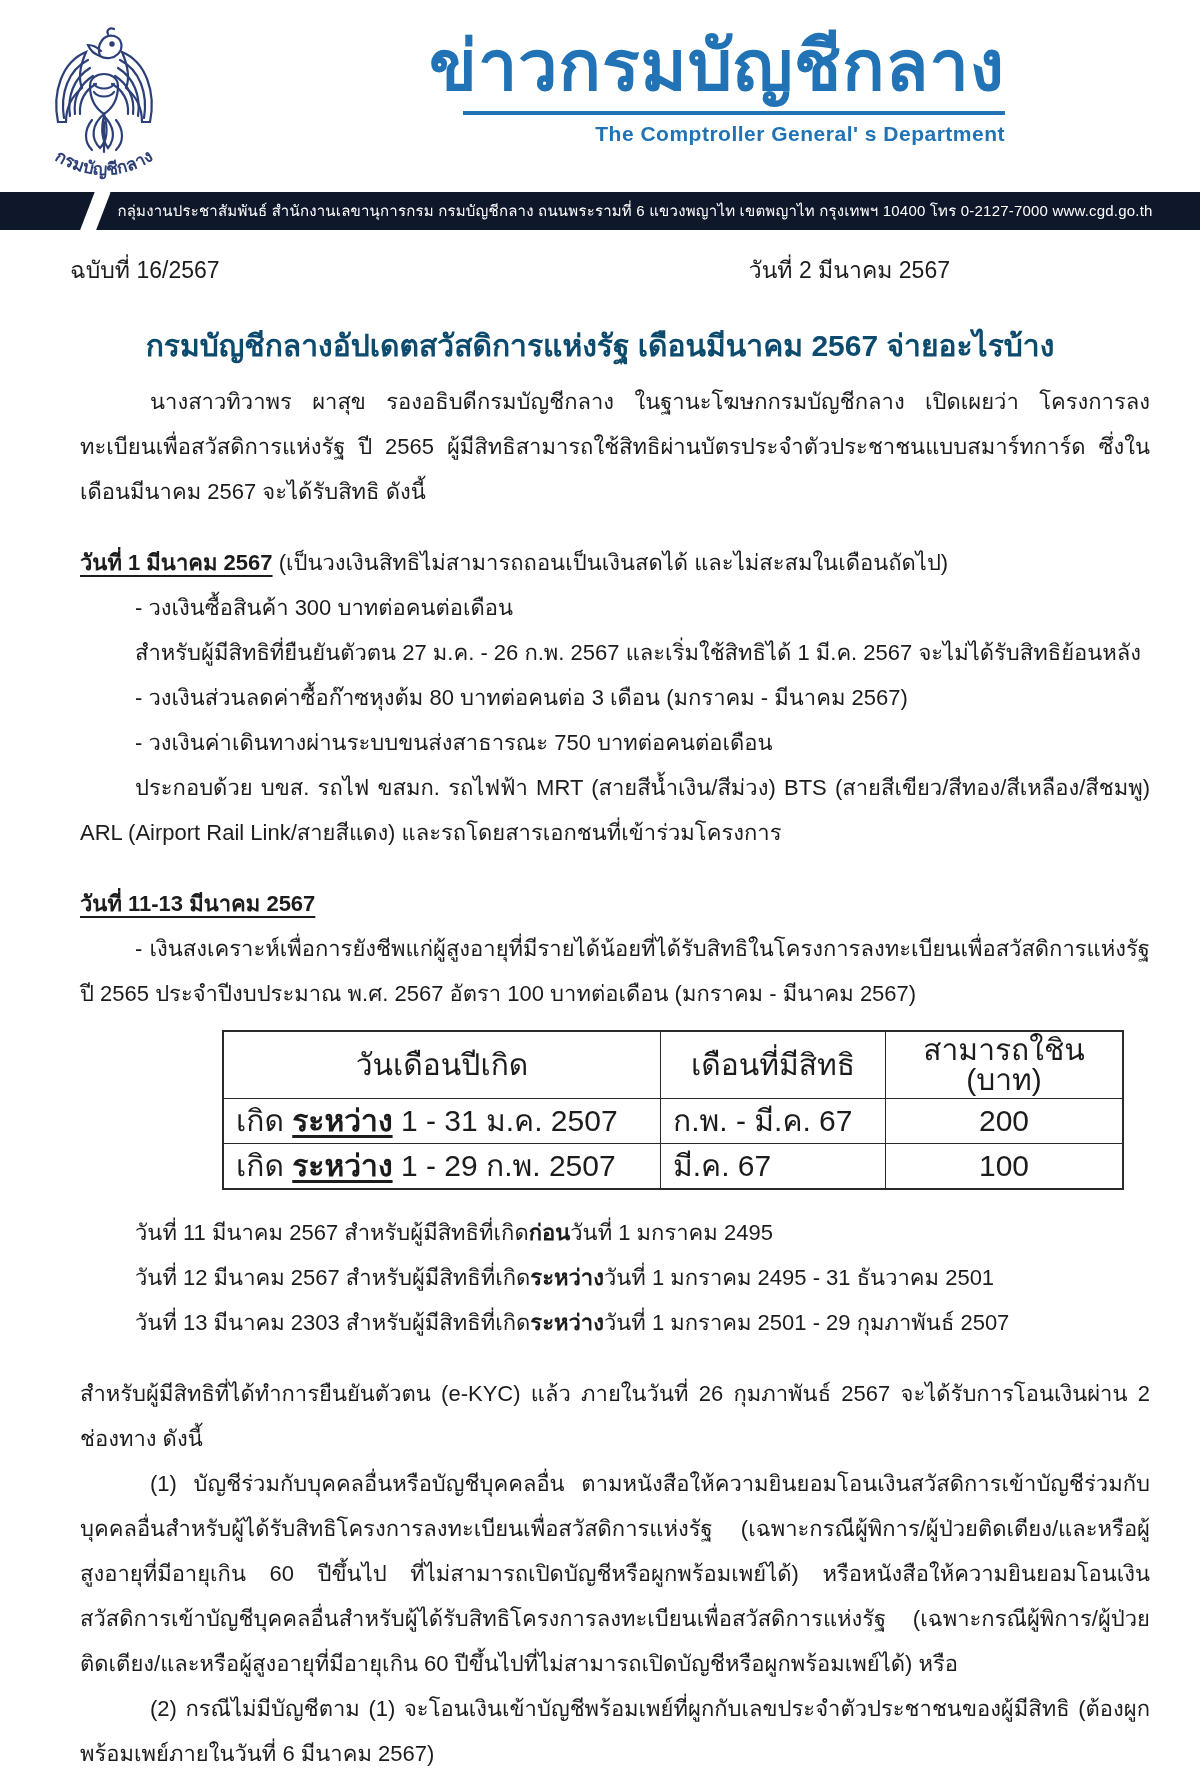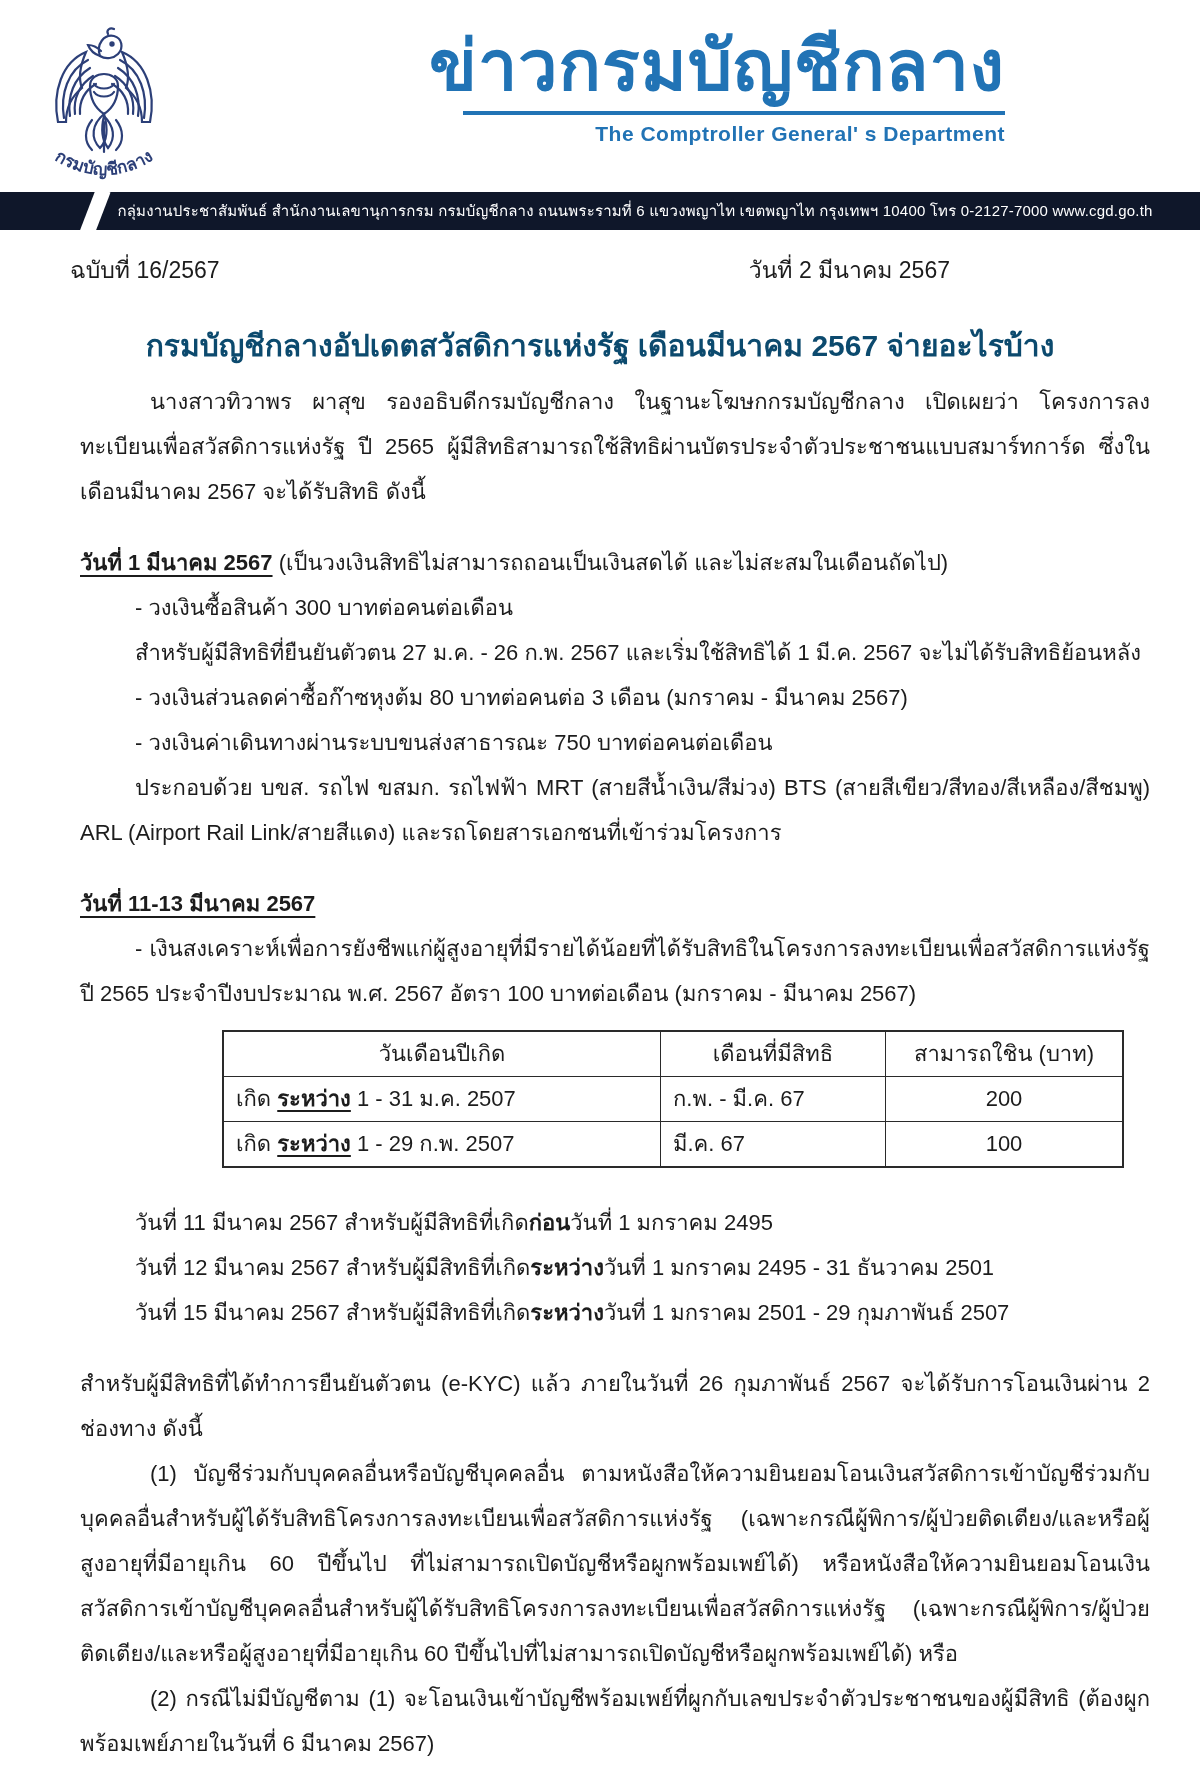--- a/index.html
+++ b/index.html
@@ -56,22 +56,22 @@
   .justify{text-align:justify;}
   .ind{text-indent:70px;}
   .ind-s{text-indent:55px;}
   .gap-lg{margin-top:26px !important;}
   .h-ul{font-weight:bold;text-decoration:underline;text-underline-offset:5px;}
   .bd{font-weight:bold;}
   .bd-ul{font-weight:bold;text-decoration:underline;text-underline-offset:4px;}
   
   table.benefits{
     border-collapse:collapse;
-    margin:14px 0 32px 142px;
-    font-size:22px;line-height:30px;
+    margin:14px 0 20px 142px;
+    font-size:30px;line-height:30px;
   }
   table.benefits th,table.benefits td{
     border:1px solid #2a2a2a;
     padding:3px 12px;height:38px;
   }
   table.benefits{border:2px solid #2a2a2a;}
   table.benefits th{font-weight:normal;text-align:center;}
   .col-birth{width:412px;text-align:left;}
   .col-month{width:200px;text-align:left;padding-left:16px;}
   .col-amount{width:212px;text-align:center;}
@@ -179,21 +179,21 @@
       </tbody>
     </table>
 
     <p class="ind-s">
       <span>วันที่ 11 มีนาคม 2567 สำหรับผู้มีสิทธิที่เกิด</span><span class="bd">ก่อน</span><span>วันที่ 1 มกราคม 2495</span>
     </p>
     <p class="ind-s">
       <span>วันที่ 12 มีนาคม 2567 สำหรับผู้มีสิทธิที่เกิด</span><span class="bd">ระหว่าง</span><span>วันที่ 1 มกราคม 2495 - 31 ธันวาคม 2501</span>
     </p>
     <p class="ind-s">
-      <span>วันที่ 15 มีนาคม 2567 สำหรับผู้มีสิทธิที่เกิด</span><span class="bd">ระหว่าง</span><span>วันที่ 1 มกราคม 2501 - 29 กุมภาพันธ์ 2507</span>
+      <span>วันที่ 13 มีนาคม 2303 สำหรับผู้มีสิทธิที่เกิด</span><span class="bd">ระหว่าง</span><span>วันที่ 1 มกราคม 2501 - 29 กุมภาพันธ์ 2507</span>
     </p>
 
     <p class="gap-lg justify">สำหรับผู้มีสิทธิที่ได้ทำการยืนยันตัวตน (e-KYC) แล้ว ภายในวันที่ 26 กุมภาพันธ์ 2567 จะได้รับการโอนเงินผ่าน 2 ช่องทาง ดังนี้</p>
     <p class="ind justify">(1) บัญชีร่วมกับบุคคลอื่นหรือบัญชีบุคคลอื่น ตามหนังสือให้ความยินยอมโอนเงินสวัสดิการเข้าบัญชีร่วมกับบุคคลอื่นสำหรับผู้ได้รับสิทธิโครงการลงทะเบียนเพื่อสวัสดิการแห่งรัฐ (เฉพาะกรณีผู้พิการ/ผู้ป่วยติดเตียง/และหรือผู้สูงอายุที่มีอายุเกิน 60 ปีขึ้นไป ที่ไม่สามารถเปิดบัญชีหรือผูกพร้อมเพย์ได้) หรือหนังสือให้ความยินยอมโอนเงินสวัสดิการเข้าบัญชีบุคคลอื่นสำหรับผู้ได้รับสิทธิโครงการลงทะเบียนเพื่อสวัสดิการแห่งรัฐ (เฉพาะกรณีผู้พิการ/ผู้ป่วยติดเตียง/และหรือผู้สูงอายุที่มีอายุเกิน 60 ปีขึ้นไปที่ไม่สามารถเปิดบัญชีหรือผูกพร้อมเพย์ได้) หรือ</p>
     <p class="ind justify">(2) กรณีไม่มีบัญชีตาม (1) จะโอนเงินเข้าบัญชีพร้อมเพย์ที่ผูกกับเลขประจำตัวประชาชนของผู้มีสิทธิ (ต้องผูกพร้อมเพย์ภายในวันที่ 6 มีนาคม 2567)</p>
 
   </div>
 </div>
 
 </body></html>

